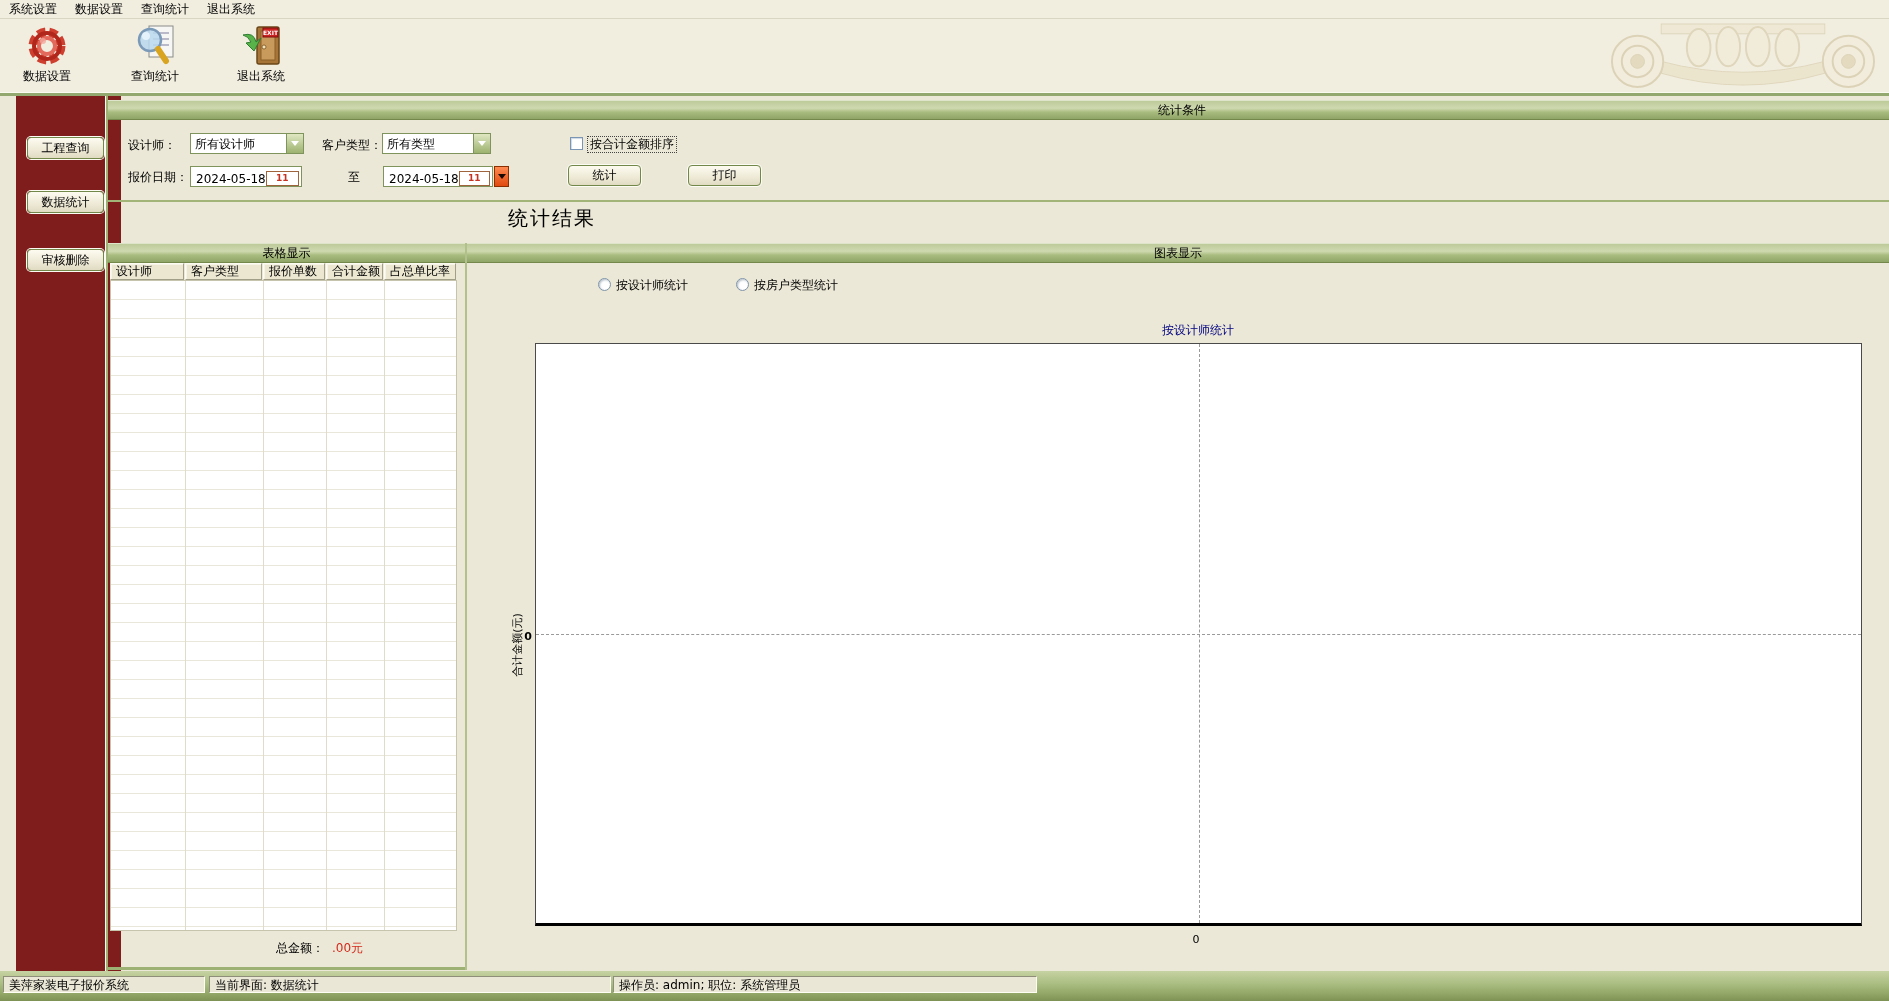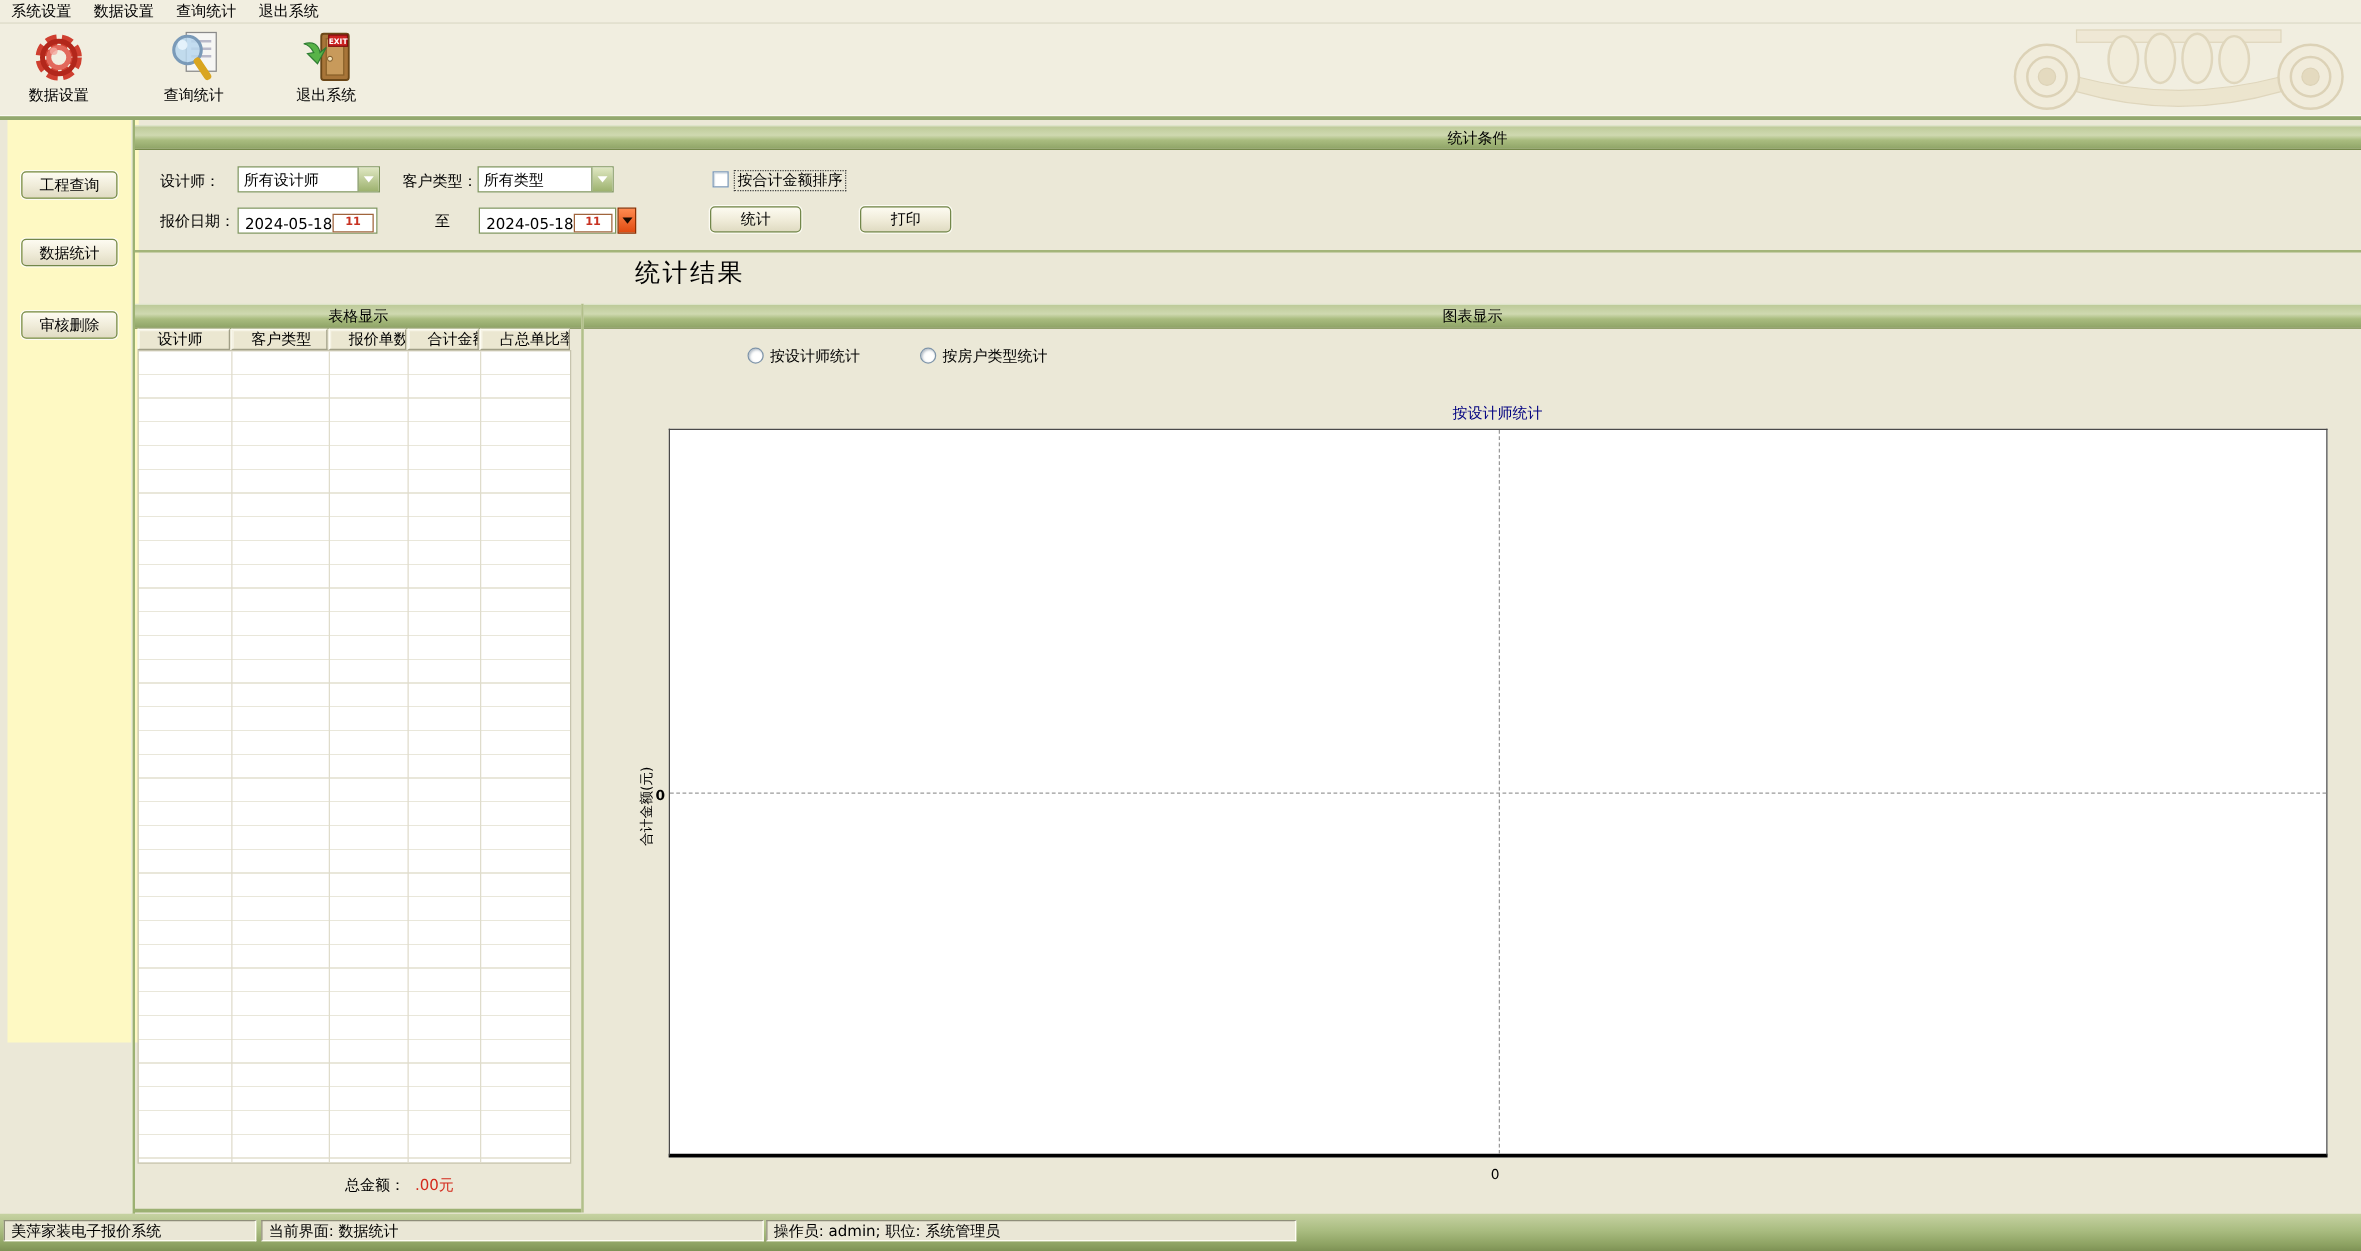--- a/index.html
+++ b/index.html
@@ -15,21 +15,21 @@
   #toolbar{position:absolute;left:0;top:19px;width:1889px;height:73px;background:#f1eee0}
   .tb-btn{position:absolute;top:4px;width:86px;height:66px;display:flex;flex-direction:column;align-items:center;justify-content:flex-start;gap:1px;cursor:default}
   .tb-btn svg{width:45px;height:45px}
   .tb-btn .tb-label{font-size:12px;line-height:14px;white-space:nowrap}
   #tb1{left:4px}#tb2{left:112px}#tb3{left:218px}
   #column-art{position:absolute;right:2px;top:3px;width:288px;height:67px;opacity:.85}
   #tsep1{position:absolute;left:0;top:92px;width:1889px;height:1px;background:#fbfaf0}
   #tsep2{position:absolute;left:0;top:93px;width:1889px;height:3px;background:#93a86e}
 
   
-  #sidebar{position:absolute;left:6px;top:96px;width:105px;height:738px;background:#fef9c3}
+  #sidebar{position:absolute;left:16px;top:96px;width:105px;height:875px;background:#7f1d1d}
   #side-divider{position:absolute;left:105px;top:96px;width:3px;height:875px;background:#9cb173;border-left:1px solid #fdfcf2}
   .btn{background:linear-gradient(180deg,#fdfbf1 0%,#efebd8 55%,#e0dbc2 100%);border:1px solid #72874a;border-radius:4px;font-size:12px;text-align:center;line-height:19px;cursor:default;box-shadow:0 0 0 1px #fdfcf4}
   .side-btn{position:absolute;left:11px;width:77px;height:22px}
   #sb1{top:41px}#sb2{top:95px}#sb3{top:153px}
 
   
   #main{position:absolute;left:108px;top:96px;width:1781px;height:875px}
   .hbar{position:absolute;height:20px;background:linear-gradient(180deg,#bdca99 0%,#cfd9b0 40%,#a9bc7f 62%,#8fa467 100%);border-top:1px solid #dde4c9;border-bottom:1px solid #75884b;line-height:18px;text-align:center}
   #cond-bar{left:0;top:4px;width:1781px}
   #cond-bar span{position:absolute;left:1074px;top:0;transform:translateX(-50%);white-space:nowrap}
@@ -61,21 +61,21 @@
 
   #btn-stat{position:absolute;left:460px;top:69px;width:73px;height:21px}
   #btn-print{position:absolute;left:580px;top:69px;width:73px;height:21px}
 
   #cond-divider{position:absolute;left:0;top:104px;width:1781px;height:2px;background:#a3b479}
   #result-title{position:absolute;left:344px;top:109px;width:200px;text-align:center;font-family:"DejaVu Serif","Liberation Serif",serif;font-weight:normal;font-size:20px;letter-spacing:2px}
 
   
   #table-bar{left:0;top:147px;width:357px}
   #table-header{position:absolute;left:2px;top:167px;width:350px;height:18px;display:flex}
-  .th{height:17px;background:#ebe7d1;border:1px solid #a19f87;border-top-color:#fdfcf3;border-left-color:#fdfcf3;box-shadow:inset 1px 1px 0 #f6f4e6;padding-left:15px;line-height:15px;white-space:nowrap;overflow:hidden;margin-right:1px}
+  .th{height:17px;background:#ebe7d1;border:1px solid #a19f87;border-top-color:#fdfcf3;border-left-color:#fdfcf3;box-shadow:inset 1px 1px 0 #f6f4e6;padding-left:5px;line-height:15px;white-space:nowrap;overflow:hidden;margin-right:1px}
   .th:nth-child(1){width:74px}.th:nth-child(2){width:77px}.th:nth-child(3){width:62px}.th:nth-child(4){width:57px}.th:nth-child(5){width:72px}
   #table-body{position:absolute;left:2px;top:184px;width:347px;height:651px;background:repeating-linear-gradient(180deg,#ffffff 0px,#ffffff 18px,#e9e7da 18px,#e9e7da 19px);border:1px solid #c7c4ae}
   .vline{position:absolute;top:0;bottom:0;width:1px;background:#dfdccb}
   #table-footer{position:absolute;left:168px;top:844px;white-space:nowrap}
   #table-footer .red{color:#d42a1c;margin-left:8px}
   #table-bottom-line{position:absolute;left:0;top:871px;width:357px;height:3px;background:#9cb173}
   #panel-vdivider{position:absolute;left:357px;top:147px;width:2px;height:727px;background:#b2c08b}
 
   
   #chart-bar{left:359px;top:147px;width:1422px}

